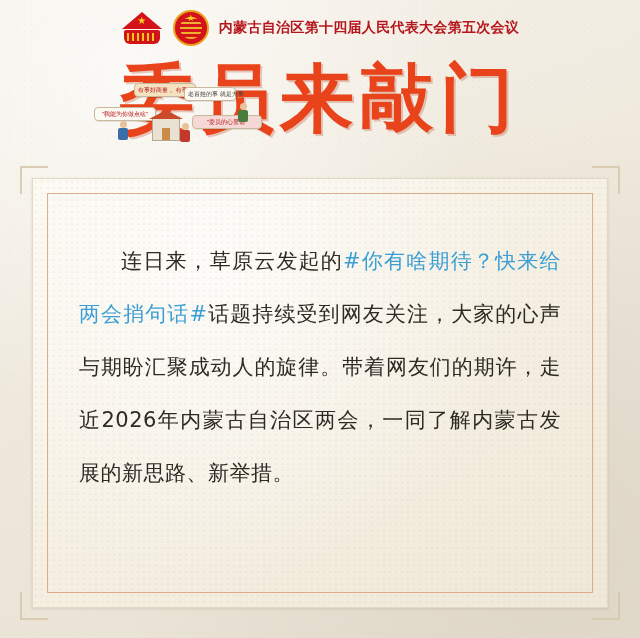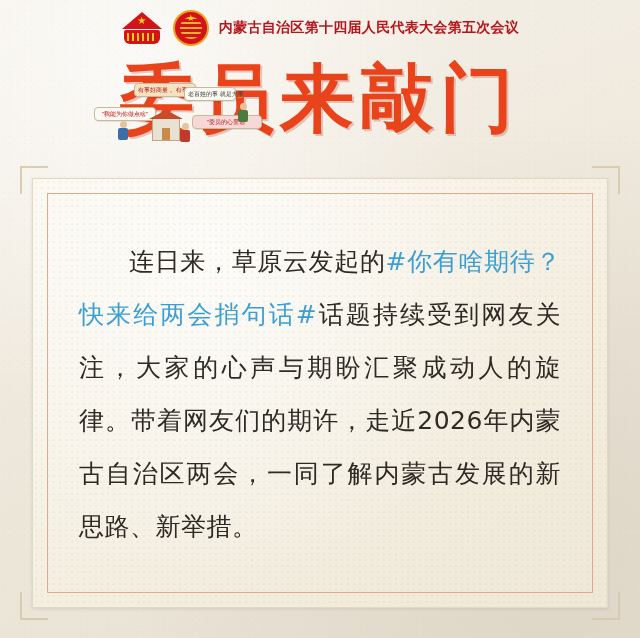--- a/index.html
+++ b/index.html
@@ -250,21 +250,21 @@
       radial-gradient(rgba(170,155,126,0.10) 0.7px, transparent 0.8px);
     background-size: 6px 6px, 9px 9px;
     background-position: 0 0, 3px 5px;
     pointer-events:none;
   }
   .card-body {
     position: relative;
     z-index: 2;
     padding: 56px 46px 40px 46px;
     font-family: "DejaVu Sans", "Liberation Sans", sans-serif;
-    font-size: 25px;
+    font-size: 21px;
     line-height: 53px;
     color: #2e2a24;
     text-align: justify;
     text-indent: 2em;
     letter-spacing: .5px;
   }
   .hashtag {
     color: #3b9fd4;
   }
 

